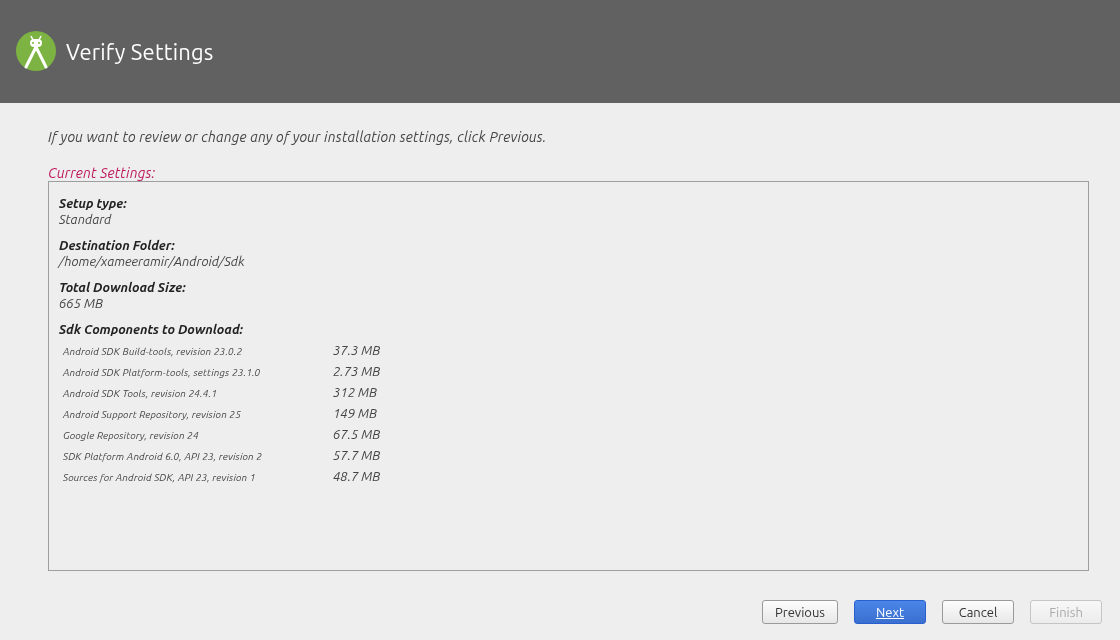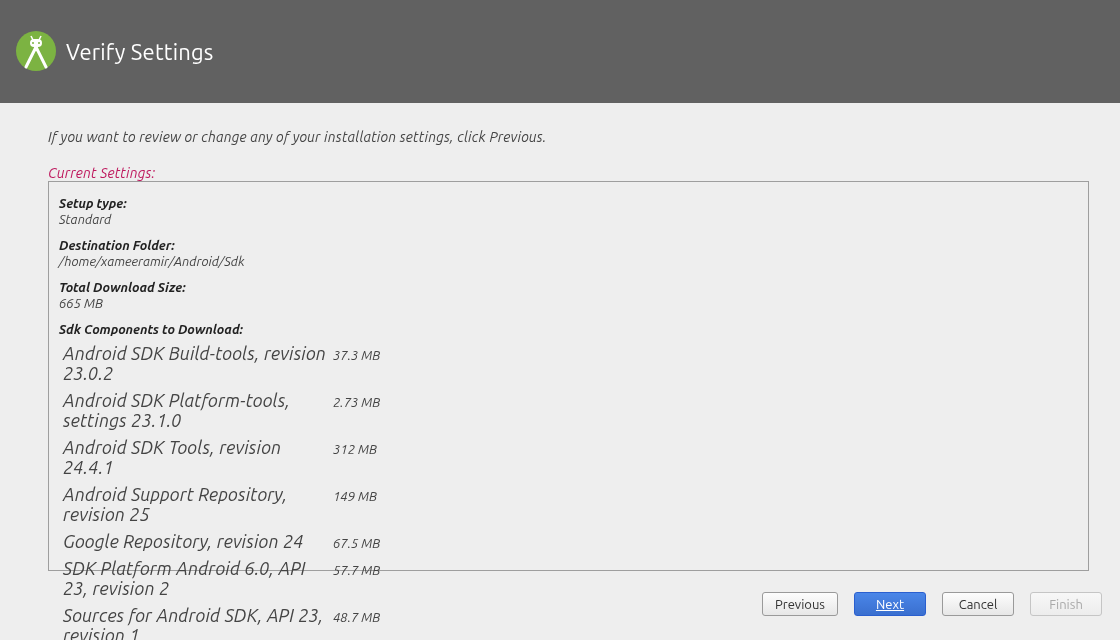--- a/index.html
+++ b/index.html
@@ -57,27 +57,27 @@
 }
 
 .blk { margin-bottom: 12px; }
 .blk-title { font-weight: bold; font-size: 13px; color: #222; }
 .blk-val { font-size: 13px; color: #444; margin-top: 2px; }
 
 .comp-title { font-weight: bold; font-size: 13px; color: #222; margin-top: 12px; margin-bottom: 4px;}
 
 .comp-table { margin-left: 4px; }
 .comp-row { display: flex; align-items: baseline; padding: 3px 0 4px 0; }
-.comp-name { flex: 0 0 270px; font-size: 18px; color: #444; letter-spacing:0.15px;}
+.comp-name { flex: 0 0 270px; font-size: 10px; color: #444; letter-spacing:0.15px;}
 .comp-size { flex: 0 0 80px; font-size: 13px; color: #444; }
 
 
 .footer {
   position: absolute;
-  left: 0; bottom: 12px;
+  left: 0; bottom: 4px;
   width: 1120px;
   height: 48px;
   display: flex;
   justify-content: flex-end;
   align-items: center;
   padding-right: 18px;
   box-sizing: border-box;
 }
 .btn {
   min-width: 72px;

